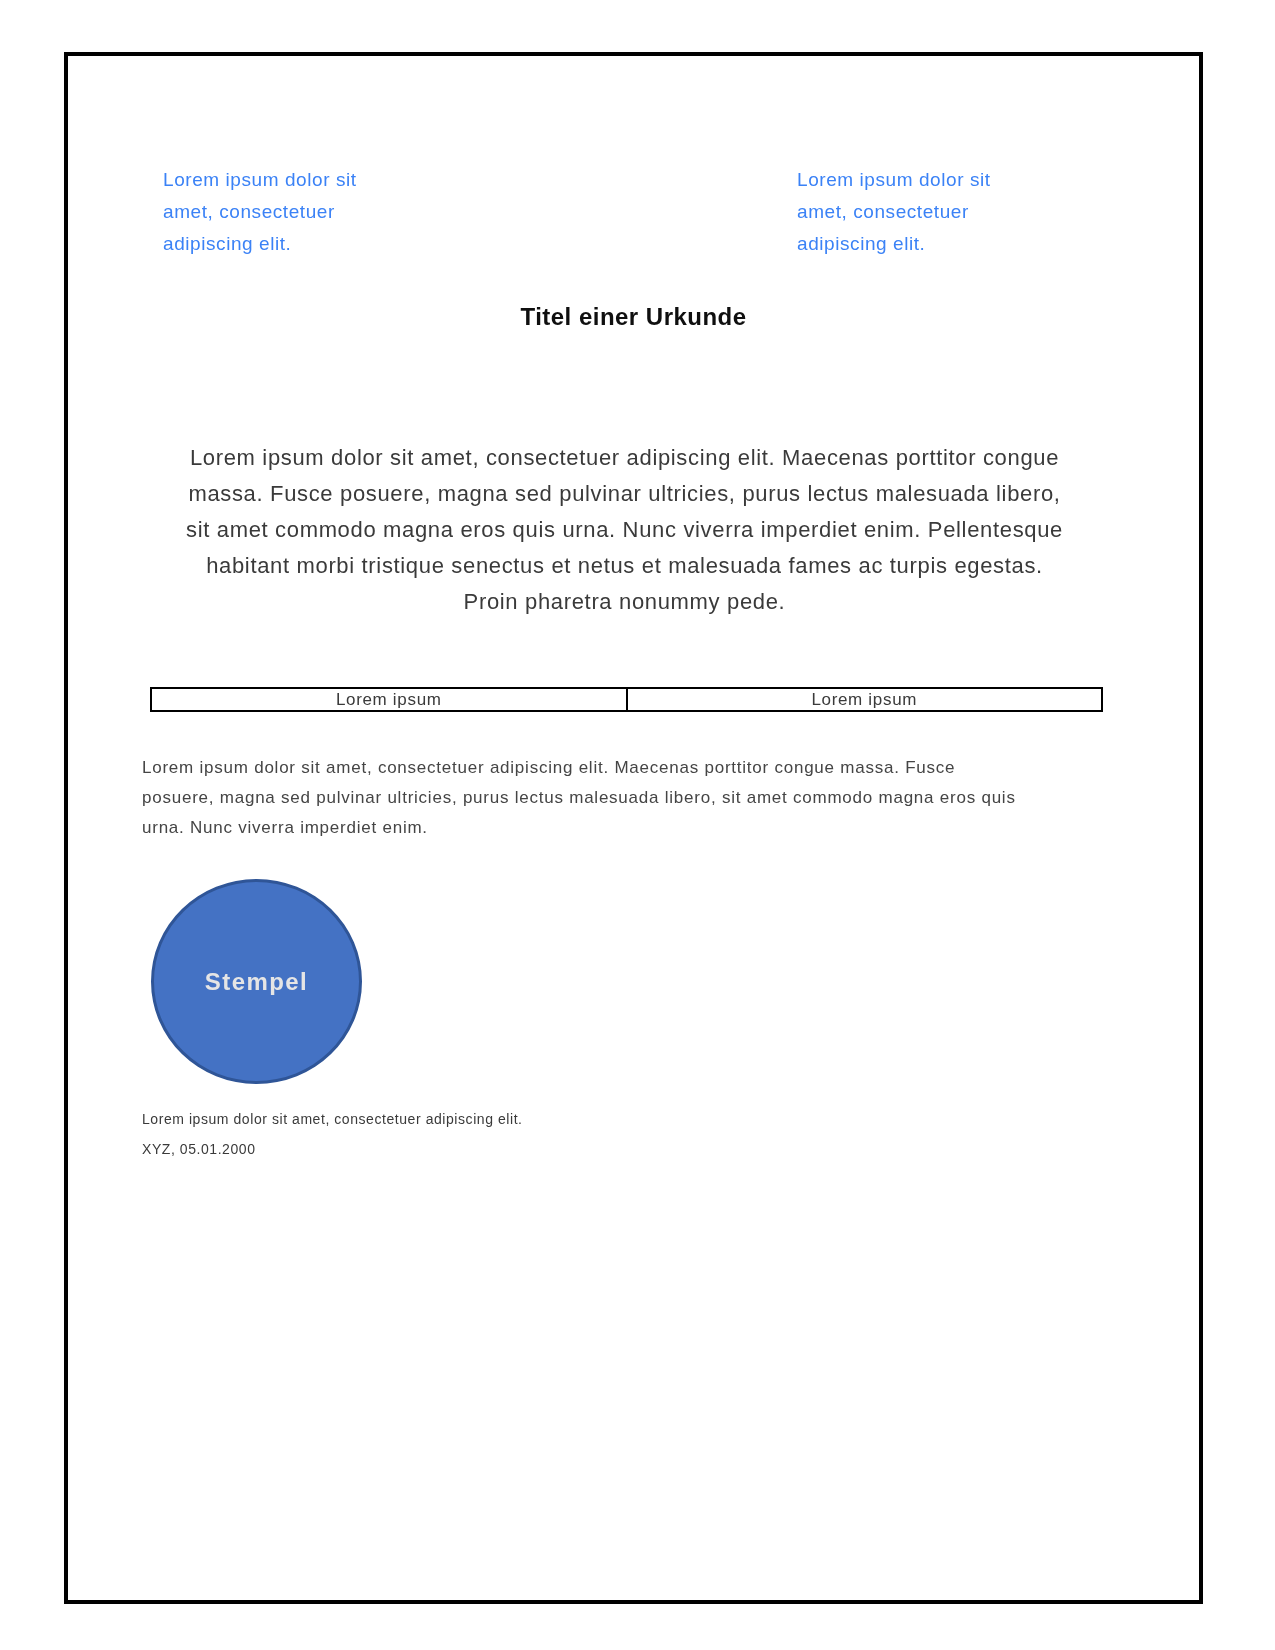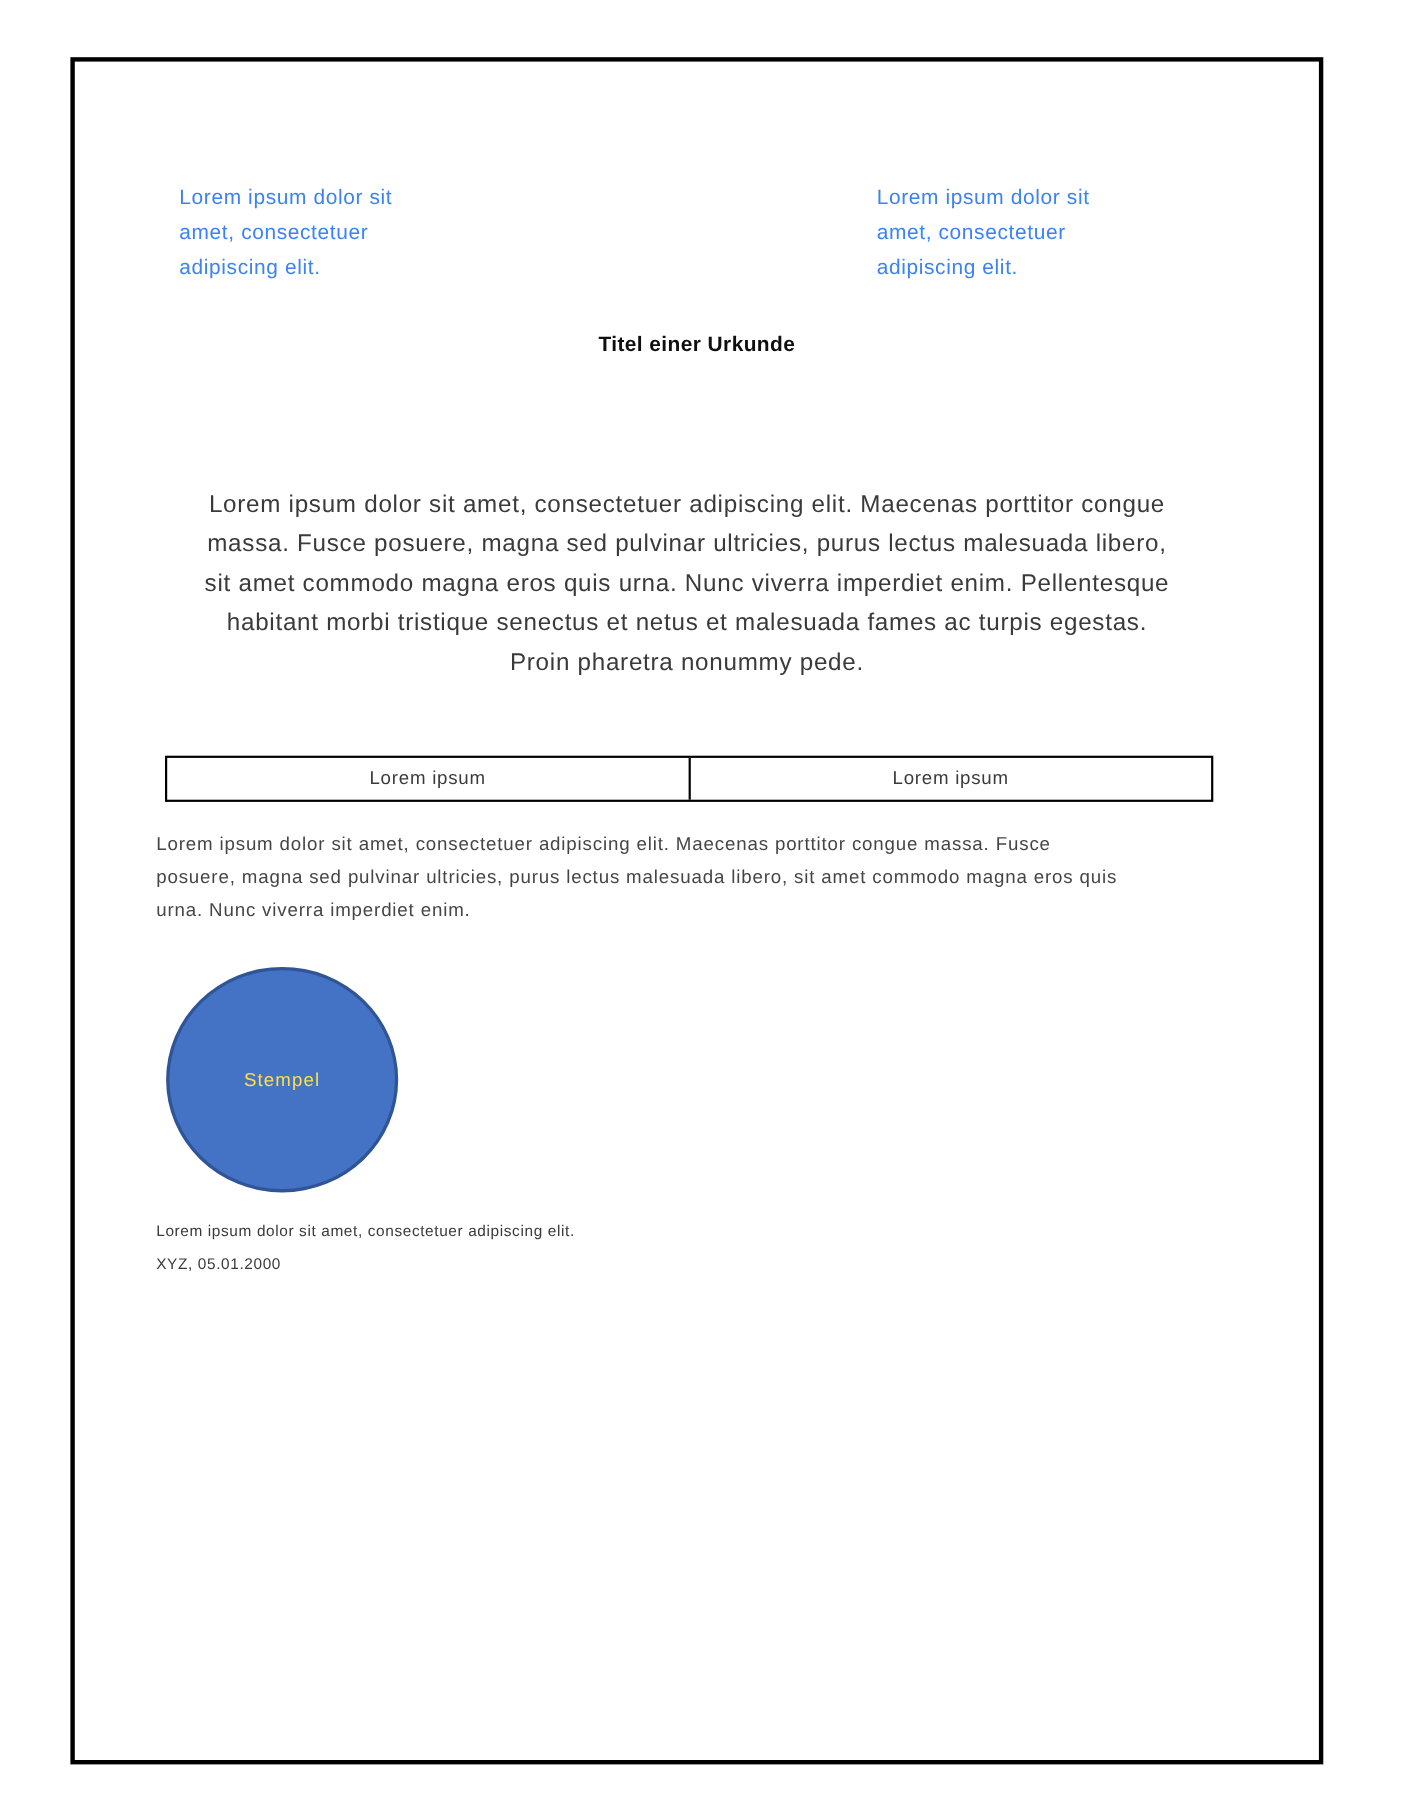--- a/index.html
+++ b/index.html
@@ -35,21 +35,21 @@
   }
   .note-left  { left: 163px; }
   .note-right { left: 797px; }
 
   .doc-title {
     position: absolute;
     left: 64px;
     top: 303px;
     width: 1139px;
     text-align: center;
-    font-size: 19px;
+    font-size: 24px;
     font-weight: bold;
     letter-spacing: 0.02em;
     color: #0f0f0f;
   }
 
   .intro-paragraph {
     position: absolute;
     left: 182px;
     top: 440px;
     width: 885px;
@@ -58,21 +58,21 @@
     line-height: 36px;
     letter-spacing: 0.03em;
     color: #3a3a3a;
   }
 
   .header-table {
     position: absolute;
     left: 150px;
     top: 687px;
     width: 953px;
-    height: 42px;
+    height: 25px;
     display: flex;
     border: 2px solid #000000;
     box-sizing: border-box;
   }
   .header-table .cell {
     flex: 1;
     display: flex;
     align-items: center;
     justify-content: center;
     font-size: 17px;
@@ -101,23 +101,24 @@
     height: 205px;
     border-radius: 50%;
     background: #4472C4;
     border: 3px solid #2F5597;
     box-sizing: border-box;
     display: flex;
     align-items: center;
     justify-content: center;
   }
   .stamp-label {
-    font-size: 17px;
+    font-size: 24px;
     letter-spacing: 0.06em;
-    color: #fde047;
+    color: #e5e5e5;
+    font-weight: bold;
   }
 
   .closing-block {
     position: absolute;
     left: 142px;
     top: 1104px;
     font-size: 14px;
     line-height: 30px;
     letter-spacing: 0.04em;
     color: #3a3a3a;

